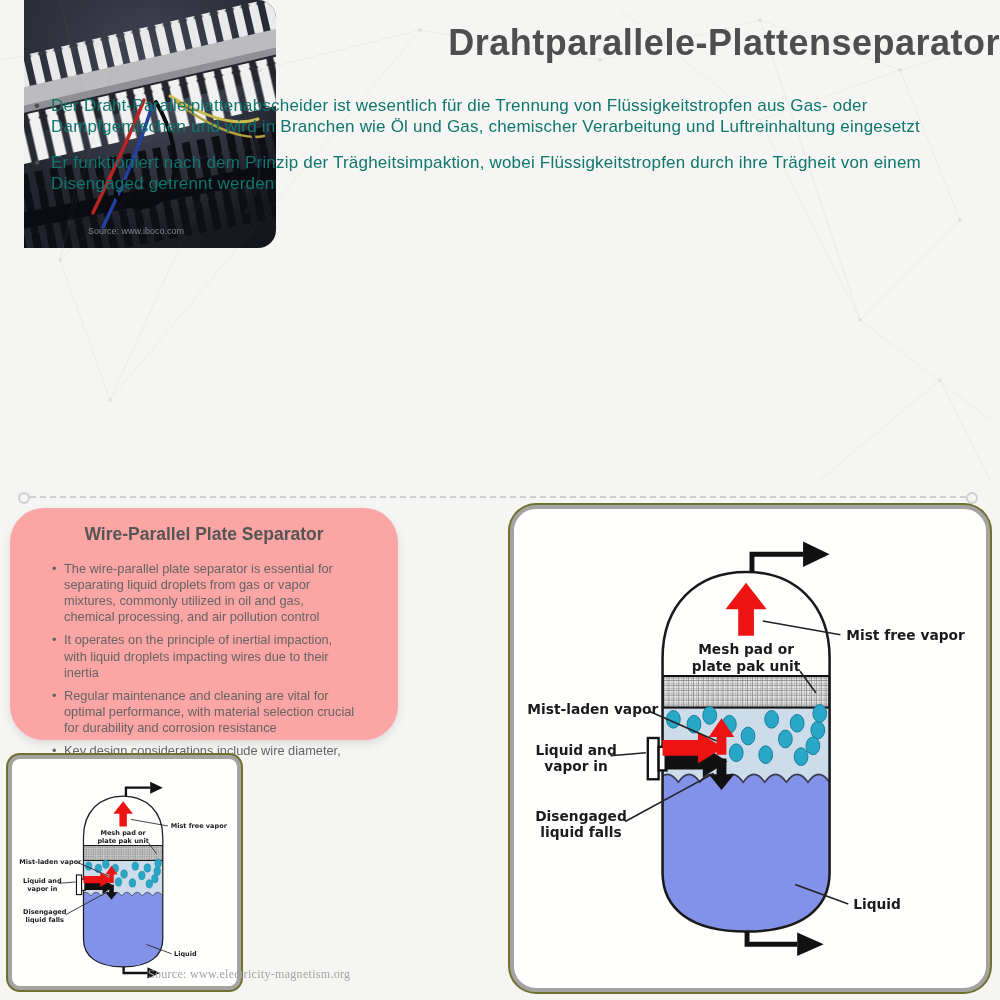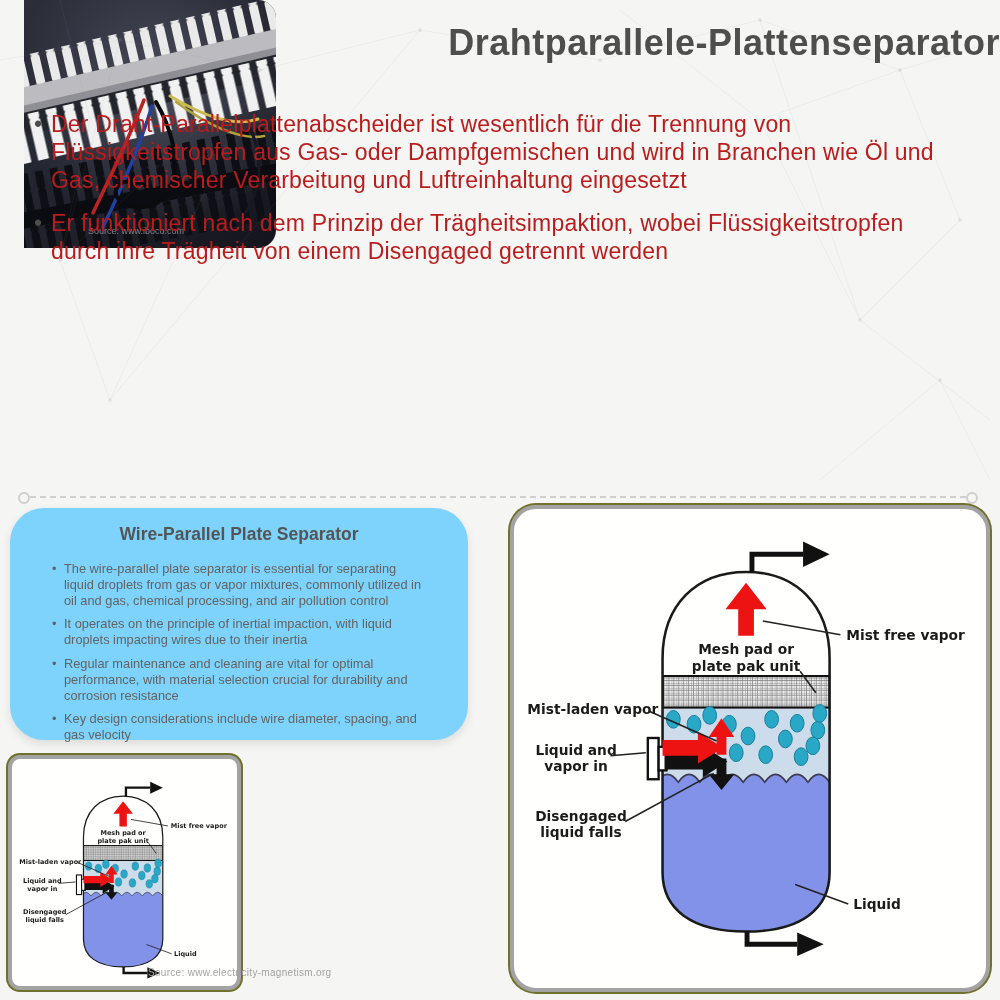--- a/index.html
+++ b/index.html
@@ -10,52 +10,52 @@
   
   .bgnet{position:absolute;top:0;left:0;width:1000px;height:1000px;z-index:0;}
 
   
   .page-title{position:absolute;top:22px;left:0;width:1000px;text-align:right;
     font-size:36px;font-weight:600;color:#4e4e4e;letter-spacing:.5px;z-index:2;}
 
   
   .intro{position:absolute;top:96px;left:34px;width:930px;z-index:2;}
   .intro ul{list-style:none;margin:0;padding:0;}
-  .intro li{position:relative;padding-left:17px;font-size:23px;line-height:1.21;
-    color:#b91c1c;margin-bottom:16px;letter-spacing:.2px;margin-top:15px;}
+  .intro li{position:relative;padding-left:17px;font-size:17px;line-height:1.21;
+    color:#0f766e;margin-bottom:16px;letter-spacing:.2px;}
   .intro li::before{content:"•";position:absolute;left:0;top:0;color:#4d4d4d;}
 
   
   .divider{position:absolute;top:496px;left:30px;width:936px;border-top:2px dashed #cfcfcf;z-index:1;}
   .node-dot{position:absolute;top:492px;width:8px;height:8px;border:2px solid #cfcfcf;
     border-radius:50%;background:#f5f5f3;z-index:1;}
   .node-dot.l{left:18px;} .node-dot.r{left:966px;}
 
   
-  .card{position:absolute;top:508px;left:10px;width:458px;height:232px;background:#7dd3fc;
+  .card{position:absolute;top:508px;left:10px;width:388px;height:232px;background:#fca5a5;
     border-radius:34px;box-shadow:0 4px 10px rgba(0,0,0,.10);z-index:2;
     padding:14px 26px 0 26px;box-sizing:border-box;}
   .card h2{margin:2px 0 10px 0;text-align:center;font-size:17.5px;font-weight:600;color:#555;}
   .card ul{list-style:none;margin:16px;padding:0;}
   .card li{position:relative;padding-left:12px;font-size:12.8px;line-height:1.26;
     color:#636363;margin-bottom:7px;}
   .card li::before{content:"•";position:absolute;left:0;top:0;color:#636363;}
 
   
   .panel{background:#fffffe;box-sizing:border-box;position:absolute;z-index:2;}
   .panel.khaki{border:4px solid #a3a3a3;box-shadow:0 0 0 2px #71712f;}
   .small-diagram{top:755px;left:8px;width:233px;height:235px;border-radius:12px;}
   .big-diagram{top:505px;left:510px;width:480px;height:487px;border-radius:26px;border-width:4px;}
   .photo-panel{top:743px;left:250px;width:252px;height:248px;border-radius:18px;
     overflow:hidden;z-index:2;padding-left:24px;}
 
   .diagram-source{position:absolute;left:0;width:100%;text-align:center;color:#b5b5b5;
     font-size:13px;bottom:5px;}
-  .src-em{position:absolute;top:967px;left:148px;z-index:4;color:#a3a3a3;font-size:10px;
-    letter-spacing:.3px;}
+  .src-em{position:absolute;top:967px;left:148px;z-index:4;color:#a3a3a3;font-size:12px;
+    letter-spacing:.3px;font-family:Liberation Serif, serif;}
 
   .dlabel{font-family:"DejaVu Sans","Liberation Sans",sans-serif;font-weight:bold;
     font-size:14px;fill:#1b1b1b;}
 </style>
 </head>
 <body>
 
 <div class="stage">
 
   <svg class="bgnet" viewBox="0 0 1000 1000">

